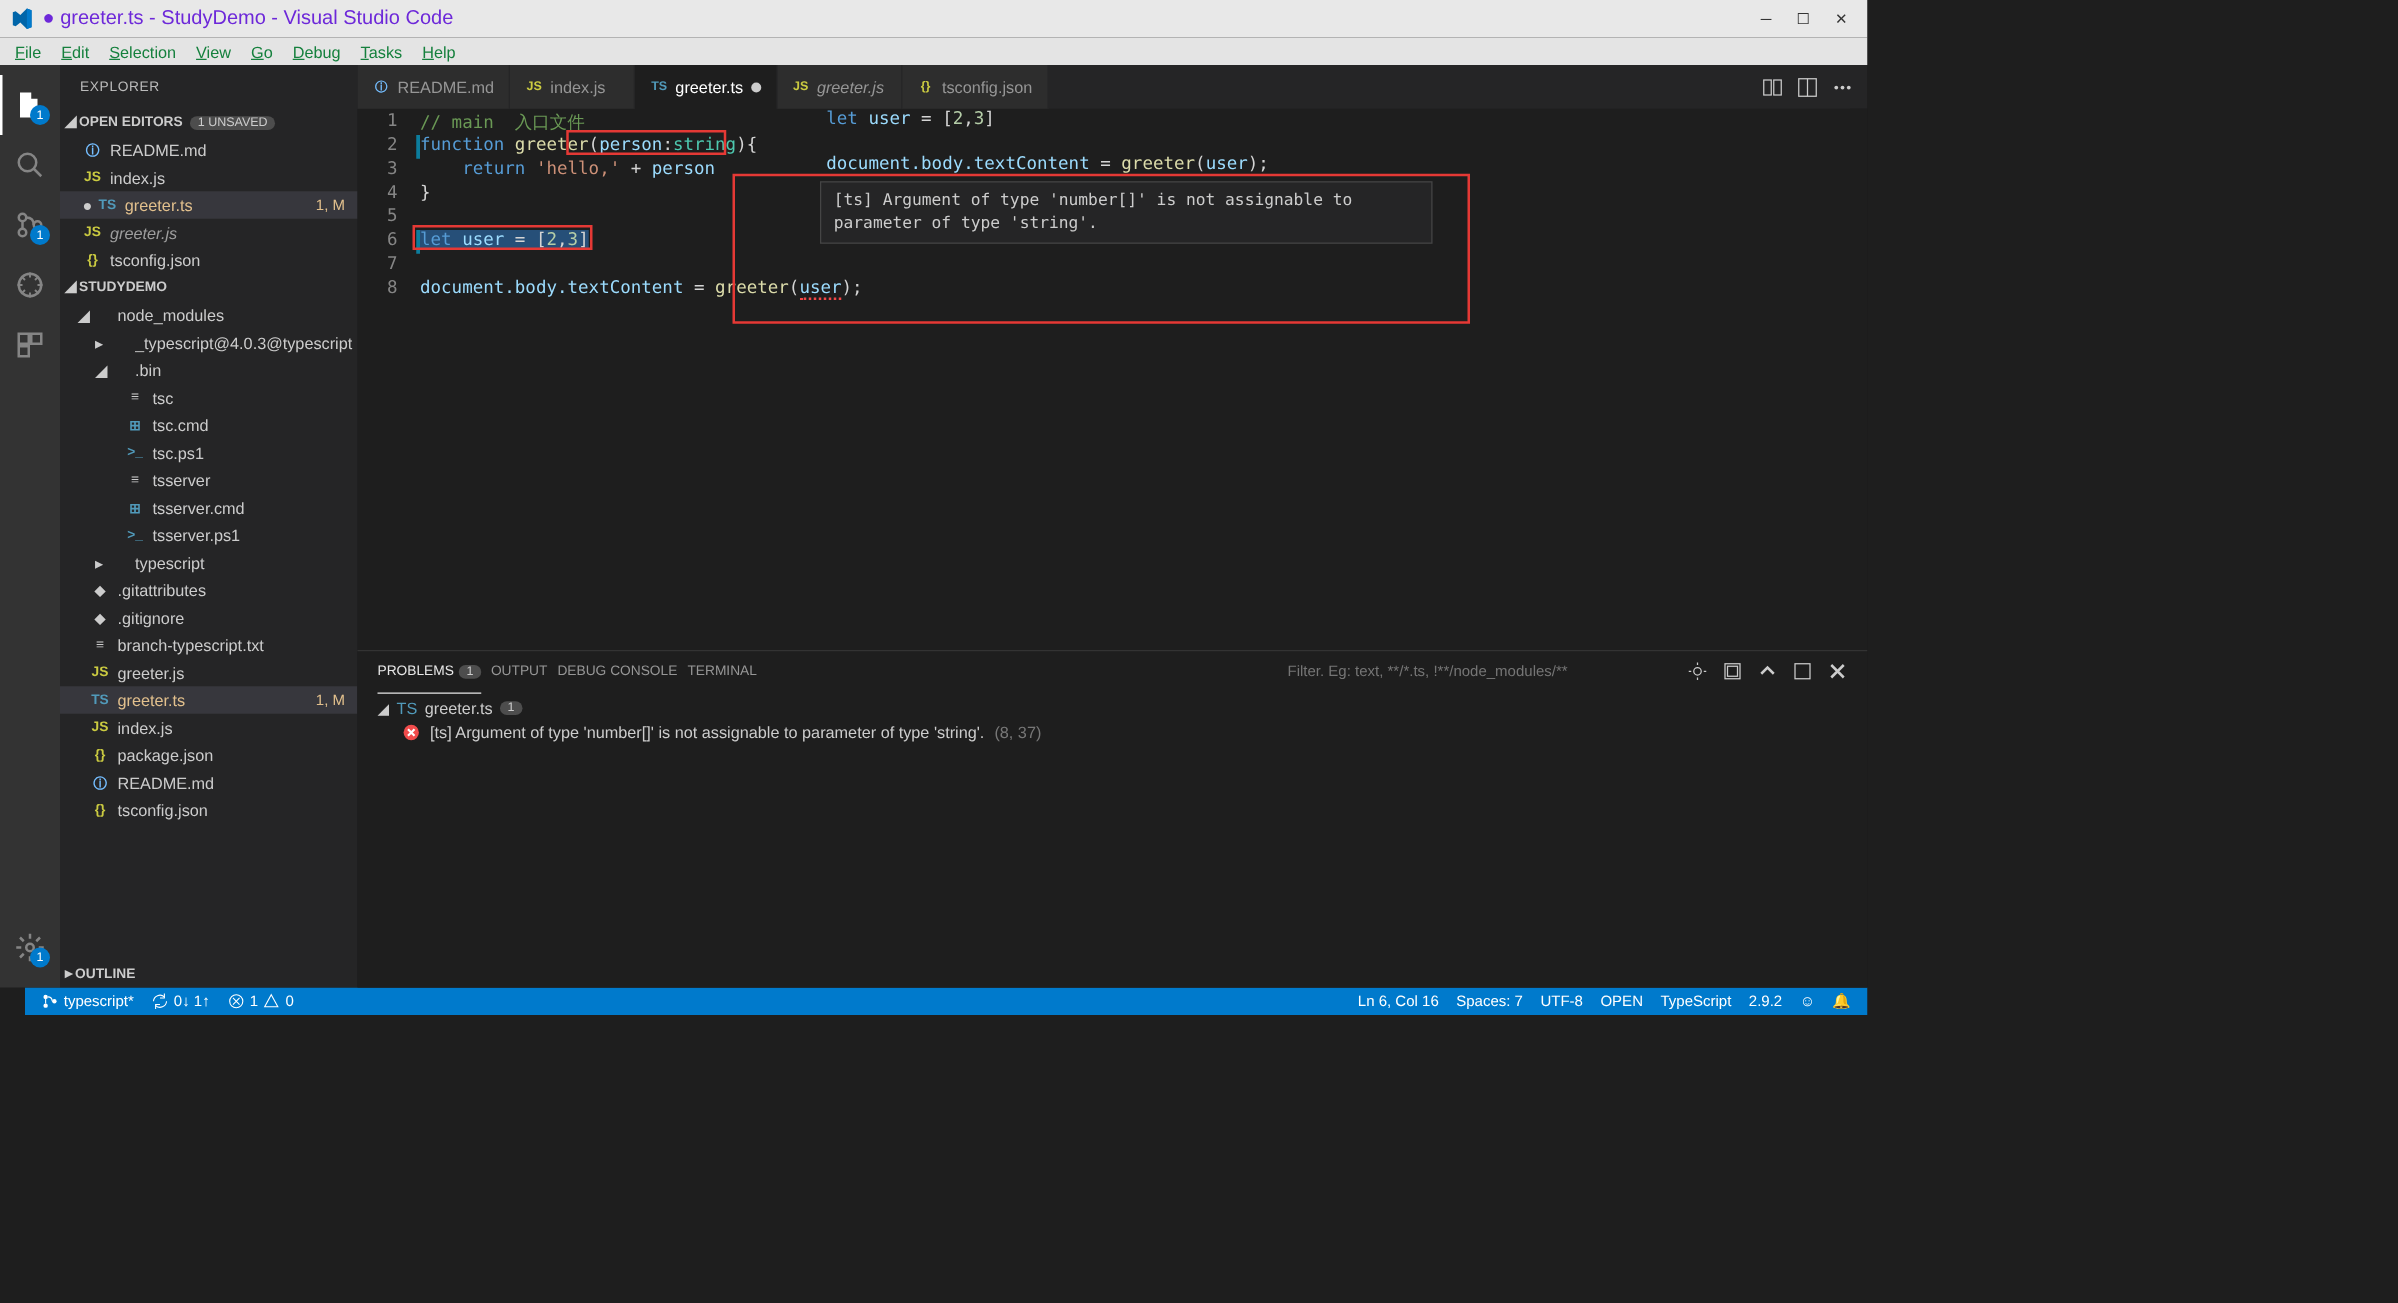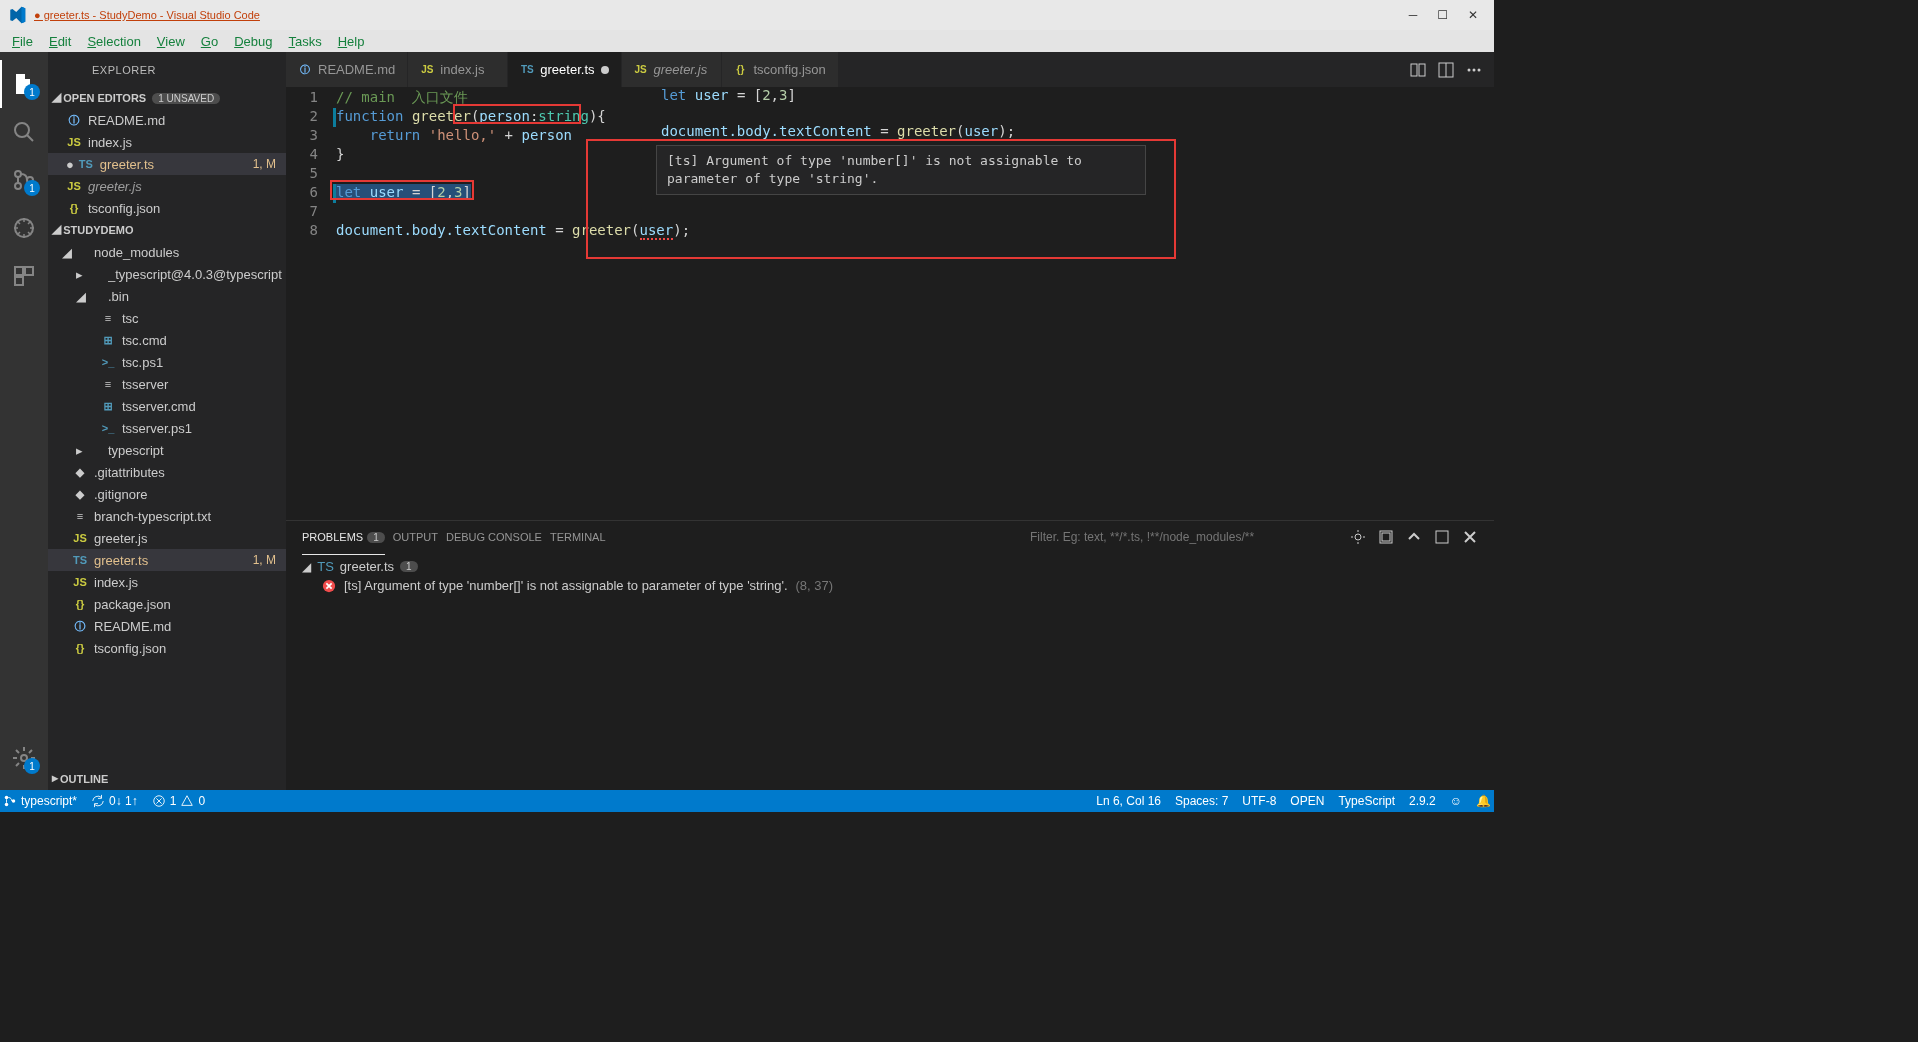--- a/index.html
+++ b/index.html
@@ -1,34 +1,34 @@
 <!DOCTYPE html>
 <html><head>
 <meta charset="utf-8">
 <style>
 * { margin: 0; padding: 0; box-sizing: border-box; }
 body { font-family: "Segoe UI", Arial, sans-serif; font-size: 13px; background: #1e1e1e; color: #cccccc; width: 1494px; height: 812px; overflow: hidden; }
 .titlebar { height: 30px; background: #e8e8e8; display: flex; align-items: center; padding: 0 8px; color: #333; }
 .titlebar .vsc-logo { width: 18px; height: 18px; margin-right: 8px; }
-.titlebar .title { font-size: 11px; color: #c2410c; flex: 1; text-decoration: underline; }
+.titlebar .title { font-size: 16px; color: #6d28d9; flex: 1; }
 .titlebar .win-controls { display: flex; gap: 20px; margin-left: auto; padding-right: 8px; }
 .titlebar .win-controls span { cursor: pointer; font-size: 12px; }
 .menubar { height: 22px; background: #e4e4e4; display: flex; align-items: center; padding: 0 4px; color: #15803d; font-size: 13px; }
 .menubar .menu-item { padding: 1px 8px; cursor: pointer; }
 .menubar .menu-underline { text-decoration: underline; }
 .main { display: flex; height: calc(812px - 30px - 22px - 22px); }
 .activitybar { width: 48px; background: #333333; display: flex; flex-direction: column; align-items: center; padding-top: 8px; }
 .activitybar .ab-item { width: 48px; height: 48px; display: flex; align-items: center; justify-content: center; position: relative; cursor: pointer; }
 .activitybar .ab-item svg { fill: #858585; }
 .activitybar .ab-item.active svg { fill: #fff; }
 .activitybar .ab-item.active::before { content: ''; position: absolute; left: 0; top: 0; bottom: 0; width: 2px; background: #fff; }
 .activitybar .ab-badge { position: absolute; bottom: 8px; right: 8px; background: #007acc; color: #fff; border-radius: 10px; min-width: 16px; height: 16px; font-size: 10px; display: flex; align-items: center; justify-content: center; padding: 0 3px; }
 .activitybar .ab-bottom { margin-top: auto; margin-bottom: 8px; }
 .sidebar { width: 238px; background: #252526; display: flex; flex-direction: column; font-size: 13px; }
-.sidebar-title { height: 35px; display: flex; align-items: center; padding: 0 16px; font-size: 11px; text-transform: uppercase; color: #bbbbbb; letter-spacing: 0.5px; margin-left: 28px; }
+.sidebar-title { height: 35px; display: flex; align-items: center; padding: 0 16px; font-size: 11px; text-transform: uppercase; color: #bbbbbb; letter-spacing: 0.5px; }
 .sidebar-section-hdr { height: 22px; display: flex; align-items: center; padding: 0 4px; font-size: 11px; font-weight: bold; color: #cccccc; cursor: pointer; text-transform: uppercase; }
 .sidebar-section-hdr .chev { margin-right: 2px; font-size: 12px; transform: translateY(-1px); }
 .sidebar-section-hdr .badge { background: #4d4d4d; color: #ccc; font-size: 10px; padding: 0 6px; border-radius: 8px; margin-left: 6px; font-weight: normal; }
 .sidebar .row { height: 22px; display: flex; align-items: center; cursor: pointer; color: #cccccc; }
 .sidebar .row.active { background: #37373d; }
 .sidebar .row .indent { display: inline-block; }
 .sidebar .row .fico { width: 16px; height: 16px; margin-right: 6px; display: inline-flex; align-items: center; justify-content: center; font-size: 11px; font-weight: bold; }
 .sidebar .row .lbl { flex: 1; white-space: nowrap; overflow: hidden; text-overflow: ellipsis; font-size: 13px; }
 .sidebar .row .status { color: #e2c08d; font-size: 12px; margin-right: 10px; }
 .sidebar .row.modified .lbl { color: #e2c08d; }
@@ -75,21 +75,21 @@
 .panel-filter input { background: transparent; border: none; color: #ccc; font-size: 12px; width: 300px; outline: none; }
 .panel-actions { display: flex; gap: 12px; margin-left: 12px; }
 .panel-actions svg { fill: #ccc; cursor: pointer; }
 .panel-body { flex: 1; padding: 4px 0; font-size: 13px; overflow: auto; }
 .prob-file { display: flex; align-items: center; padding: 2px 16px; gap: 6px; cursor: pointer; }
 .prob-file .chev2 { font-size: 12px; }
 .prob-item { display: flex; align-items: center; padding: 2px 16px 2px 36px; gap: 8px; cursor: pointer; }
 .prob-item .erricon { width: 14px; height: 14px; }
 .prob-item .msg { color: #ccc; }
 .prob-item .loc { color: #777; }
-.statusbar { height: 22px; background: #007acc; display: flex; align-items: center; color: #fff; font-size: 12px; padding: 0 3px; gap: 14px; }
+.statusbar { height: 22px; background: #007acc; display: flex; align-items: center; color: #fff; font-size: 12px; padding: 0 13px; gap: 14px; margin-left: 20px; }
 .statusbar .sb-item { display: flex; align-items: center; gap: 4px; cursor: pointer; }
 .statusbar .sb-right { margin-left: auto; display: flex; gap: 14px; }
 .fico.ts { color: #519aba; }
 .fico.js { color: #cbcb41; }
 .fico.json { color: #cbcb41; }
 .fico.folder { color: #cccccc; }
 .fico.info { color: #75beff; }
 .fico.ps1 { color: #519aba; }
 .fico.cmd { color: #519aba; }
 .fico.file { color: #cccccc; }

